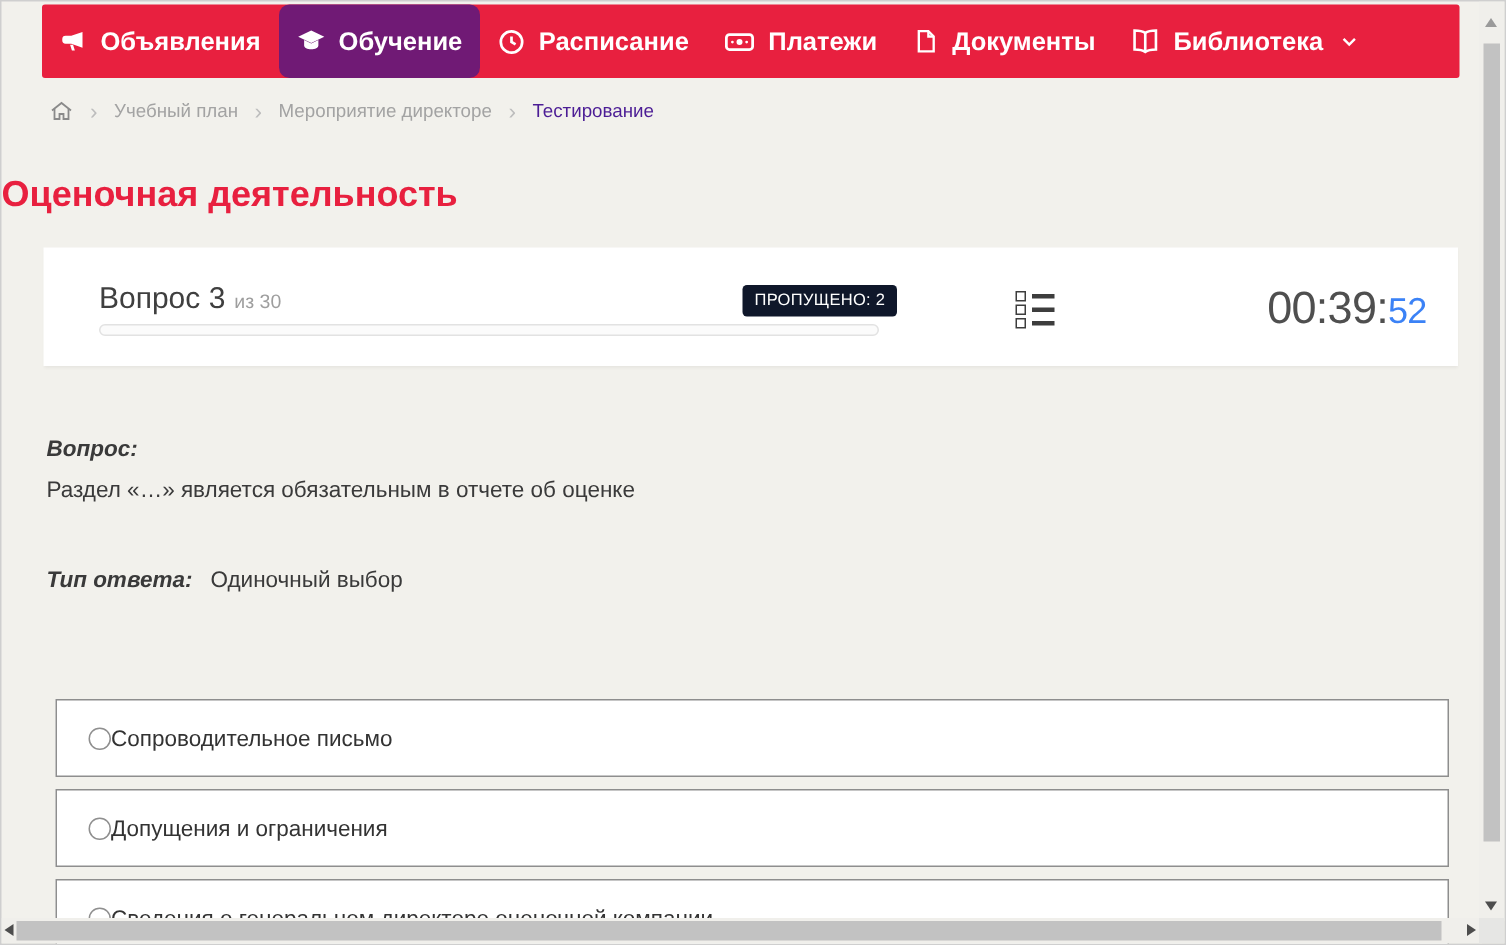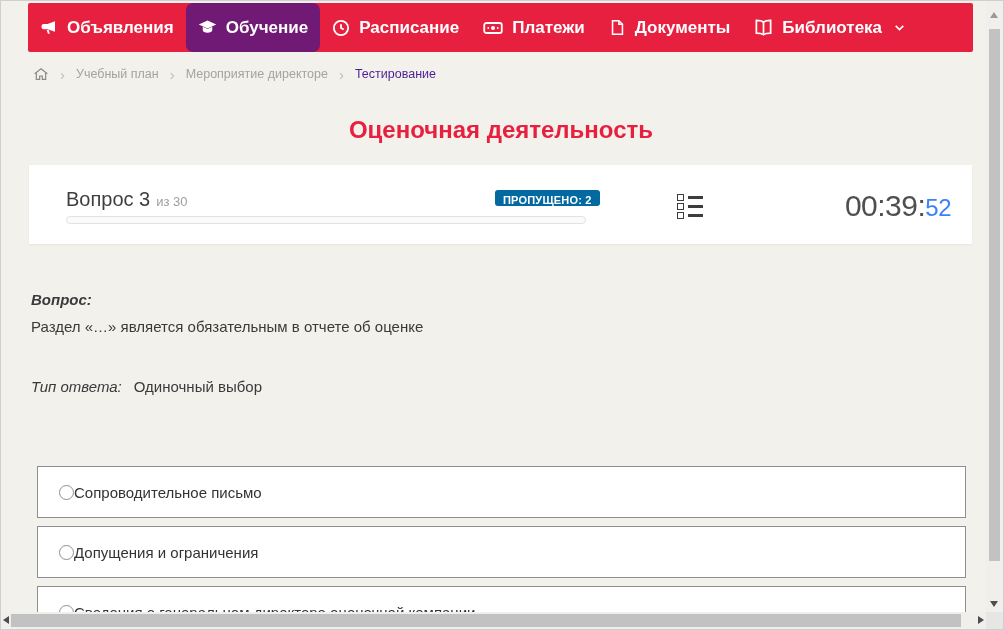--- a/index.html
+++ b/index.html
@@ -29,55 +29,55 @@
     position:absolute; left:32px; top:62px; height:22px;
     display:flex; align-items:center; gap:11px; font-size:12.5px; color:#a3a3a3;
   }
   .bc-home { display:flex; align-items:center; cursor:pointer; }
   .bc-sep { color:#bdbdbd; font-size:15px; line-height:1; }
   .bc-link { color:#a3a3a3; cursor:pointer; text-decoration:none; }
   .bc-current { color:#4c1d95; }
 
   
   .page-title {
-    position:absolute; left:0; top:115px; width:1000px; text-align:center;
+    position:absolute; left:0; top:115px; width:1000px; 
     font-size:24px; font-weight:700; color:#e8203f;
   }
 
   
   .question-card {
     position:absolute; left:28px; top:164px; width:943px; height:79px;
     background:#ffffff; box-shadow:0 1px 2px rgba(0,0,0,0.05);
   }
   .q-title { position:absolute; left:37px; top:23px; font-size:20px; color:#3f3f3f; }
   .q-of { font-size:13px; color:#9e9e9e; margin-left:6px; }
   .q-progress {
     position:absolute; left:37px; top:51px; width:520px; height:8px;
     background:#fbfbfb; border:1px solid #e2e2e2; border-radius:5px;
   }
   .q-badge {
-    position:absolute; left:466px; top:25px; height:16px;
-    background:#0369a1; color:#fff; font-size:11px; font-weight:700;
+    position:absolute; left:466px; top:25px; height:21px;
+    background:#0f172a; color:#fff; font-size:11px; font-weight:400;
     padding:4px 8px 0 8px; border-radius:3px; letter-spacing:0.2px;
   }
   .q-list-btn { position:absolute; left:648px; top:28px; width:26px; height:28px; cursor:pointer; }
   .chk-row { display:flex; align-items:center; gap:4px; height:9px; }
   .chk-sq { width:7px; height:7px; border:1.5px solid #3d3d3d; background:#fff; }
   .chk-ln { width:15px; height:2.5px; background:#3d3d3d; }
   .q-timer {
     position:absolute; right:21px; top:24px; font-size:30px; font-weight:400;
     color:#4f4f4f; letter-spacing:-0.5px; white-space:nowrap;
   }
   .q-timer-sec { font-size:24px; color:#3b82f6; }
 
   
   .q-label { position:absolute; left:30px; top:290px; font-size:15px; font-weight:700; font-style:italic; color:#3a3a3a; }
   .q-text  { position:absolute; left:30px; top:317px; font-size:15px; color:#3a3a3a; }
   .q-type  { position:absolute; left:30px; top:377px; font-size:15px; color:#3a3a3a; }
-  .q-type-label { font-weight:400; font-style:italic; }
+  .q-type-label { font-weight:700; font-style:italic; }
   .q-type-value { margin-left:12px; }
 
   
   .option {
     position:absolute; left:36px; width:929px; height:52px;
     background:#fff; border:1px solid #8e8e8e;
     display:flex; align-items:center; padding-left:21px; cursor:pointer;
   }
   .opt-1 { top:465px; } .opt-2 { top:525px; } .opt-3 { top:585px; }
   .radio {

